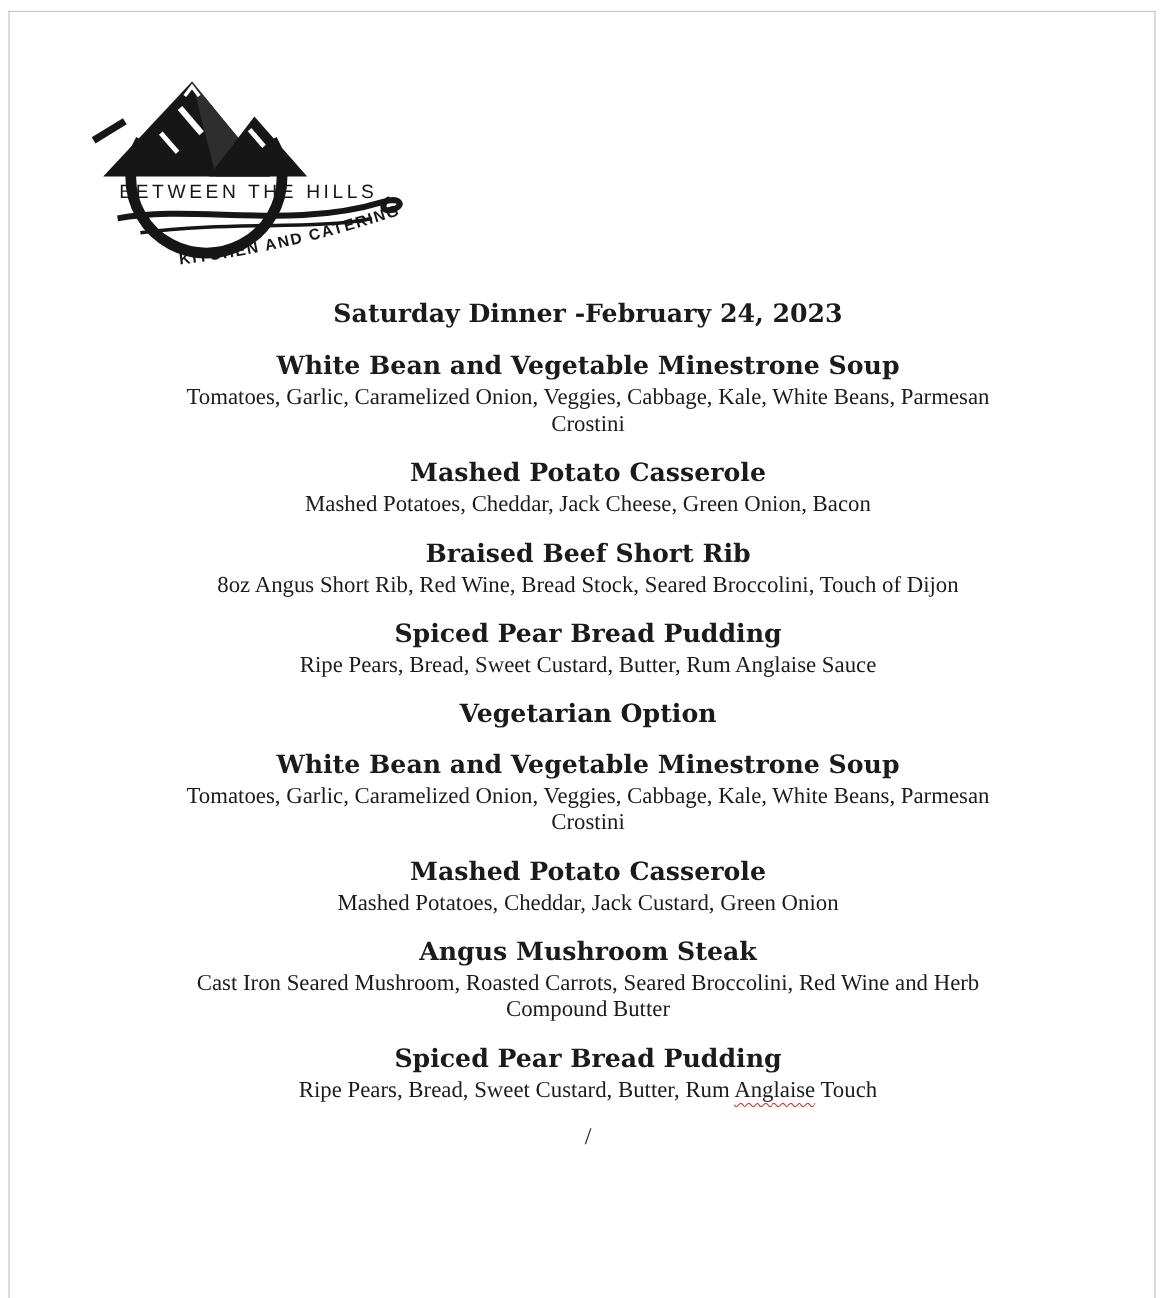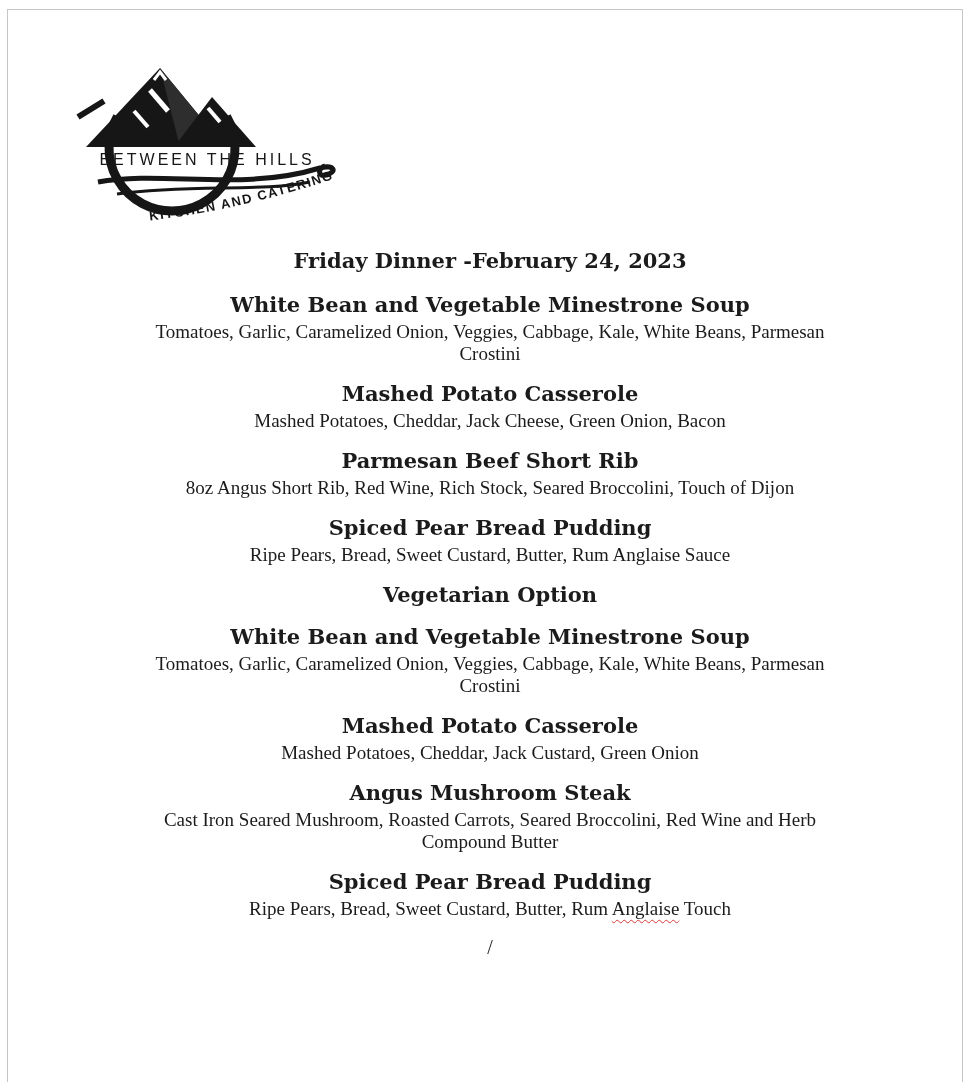--- a/index.html
+++ b/index.html
@@ -91,35 +91,35 @@
         <path id="taglinePath" d="M 82 207 Q 180 197 292 158"></path>
       </defs>
       <text class="logo-tagline-text">
         <textPath href="#taglinePath" startOffset="6">KITCHEN AND CATERING</textPath>
       </text>
     </svg>
   </div>
 
   <div class="menu">
 
-    <div class="menu-title">Friday Dinner -February 24, 2023</div>
+    <div class="menu-title">Saturday Dinner -February 24, 2023</div>
 
     <div class="menu-item">
       <div class="item-name">White Bean and Vegetable Minestrone Soup</div>
       <div class="item-desc">Tomatoes, Garlic, Caramelized Onion, Veggies, Cabbage, Kale, White Beans, Parmesan Crostini</div>
     </div>
 
     <div class="menu-item">
       <div class="item-name">Mashed Potato Casserole</div>
       <div class="item-desc">Mashed Potatoes, Cheddar, Jack Cheese, Green Onion, Bacon</div>
     </div>
 
     <div class="menu-item extra-gap">
-      <div class="item-name">Parmesan Beef Short Rib</div>
-      <div class="item-desc">8oz Angus Short Rib, Red Wine, Rich Stock, Seared Broccolini, Touch of Dijon</div>
+      <div class="item-name">Braised Beef Short Rib</div>
+      <div class="item-desc">8oz Angus Short Rib, Red Wine, Bread Stock, Seared Broccolini, Touch of Dijon</div>
     </div>
 
     <div class="menu-item">
       <div class="item-name">Spiced Pear Bread Pudding</div>
       <div class="item-desc">Ripe Pears, Bread, Sweet Custard, Butter, Rum Anglaise Sauce</div>
     </div>
 
     <div class="veg-heading">Vegetarian Option</div>
 
     <div class="menu-item">

